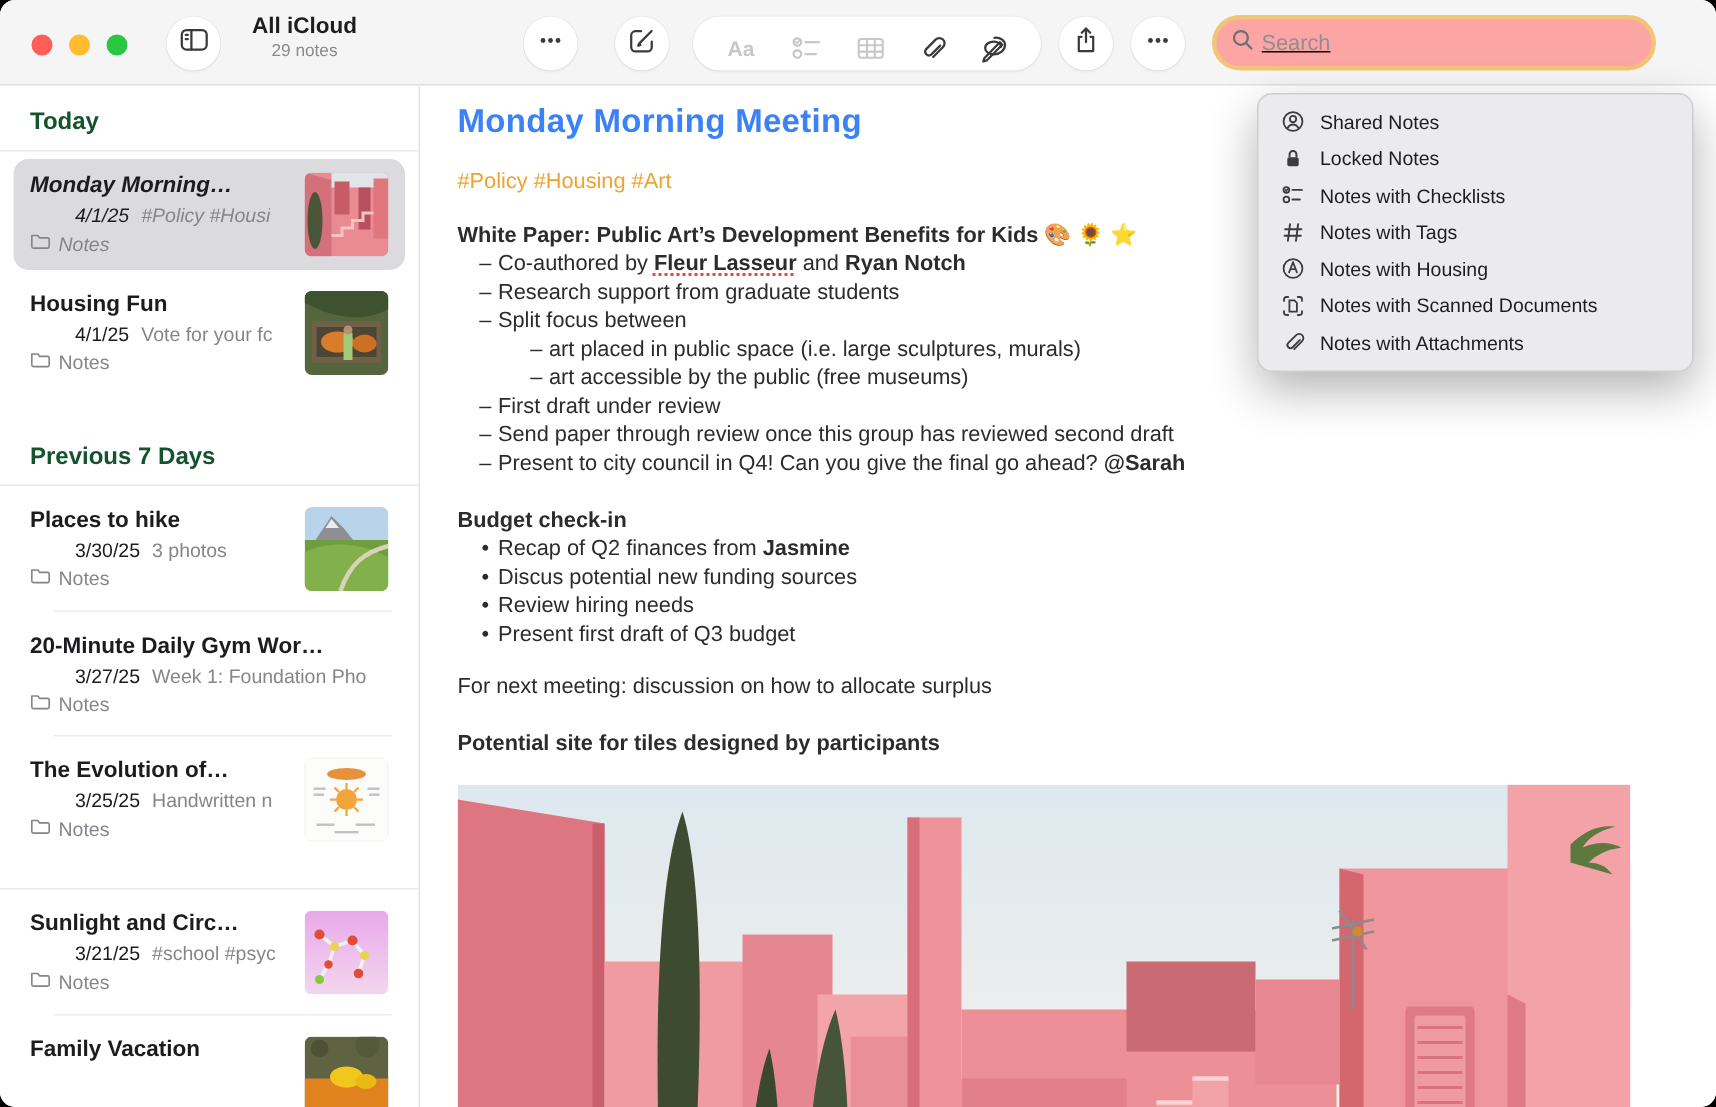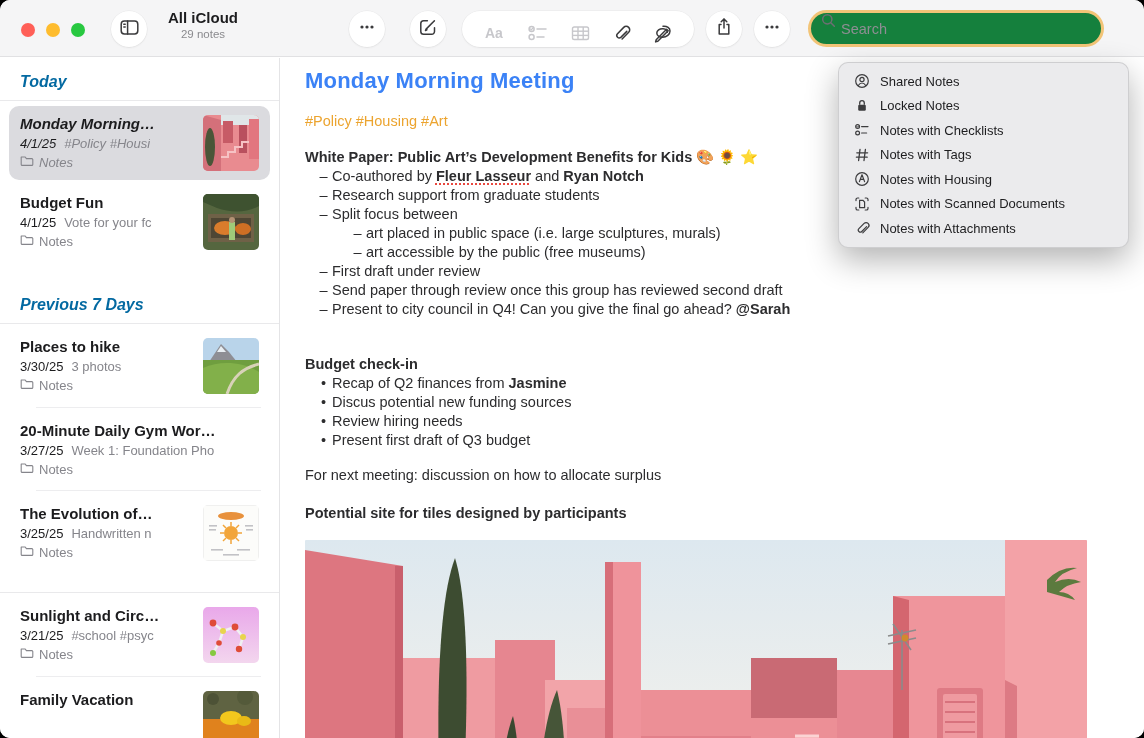--- a/index.html
+++ b/index.html
@@ -10,61 +10,61 @@
 
   
   .titlebar { position:absolute; top:0; left:0; right:0; height:57px; background:#f5f5f6; border-bottom:1px solid #e1e1e3; z-index:30; }
   .traffic { position:absolute; top:23px; left:21px; display:flex; gap:11px; }
   .tl-dot { width:14px; height:14px; border-radius:50%; }
   .tb-btn { position:absolute; top:11px; width:36px; height:36px; border-radius:50%; background:#fff; box-shadow:0 0 0 0.5px rgba(0,0,0,0.06),0 1px 2px rgba(0,0,0,0.06); display:flex; align-items:center; justify-content:center; cursor:default; }
   .tb-pill { position:absolute; top:11px; height:36px; border-radius:18px; background:#fff; box-shadow:0 0 0 0.5px rgba(0,0,0,0.06),0 1px 2px rgba(0,0,0,0.06); display:flex; align-items:flex-end; justify-content:space-evenly; }
   .titlebar-title { position:absolute; top:9px; left:148px; width:110px; text-align:center; }
   .titlebar-title .t1 { font-size:15px; font-weight:bold; color:#1d1d1f; }
   .titlebar-title .t2 { font-size:11.5px; color:#8a8a8e; margin-top:2px; }
-  .search-field { position:absolute; top:10px; left:808px; width:296px; height:37px; background:#15803d; border:3px solid #f2c477; border-radius:19px; display:flex; padding:0 10px; gap:5px; }
+  .search-field { position:absolute; top:10px; left:808px; width:296px; height:37px; background:#fca5a5; border:3px solid #f2c477; border-radius:19px; display:flex; align-items:center; padding:0 10px; gap:5px;text-decoration:underline; }
   .search-field input { border:none; outline:none; flex:1; font-size:14.5px; font-family:inherit; color:#1d1d1f; background:transparent; }
   .search-field input::placeholder { color:#8e8e93; }
 
   
   .search-menu { position:absolute; top:62px; left:838px; width:291px; background:#ebebed; border:1px solid rgba(0,0,0,0.12); border-radius:10px; box-shadow:0 12px 32px rgba(0,0,0,0.3); z-index:40; padding:6px 0; }
   .menu-item { display:flex; align-items:center; gap:10px; height:24.5px; padding:0 14px; cursor:default; }
   .menu-item .mi-icon { width:17px; display:flex; justify-content:center; }
   .menu-item .mi-label { font-size:13px; color:#1d1d1f; }
 
   
   .sidebar { position:absolute; top:58px; left:0; width:280px; bottom:0; background:#fff; border-right:1px solid #e4e4e6; overflow:hidden; z-index:10; }
-  .side-header { font-size:16px; font-weight:bold; color:#0369a1; padding:15px 20px 9px;font-style:italic; }
+  .side-header { font-size:16px; font-weight:bold; color:#14532d; padding:15px 20px 9px; }
   .side-header-divider { height:1px; background:#e9e9eb; }
   .note-row { display:flex; gap:10px; margin:5px 9px 0; padding:9px 11px; border-radius:10px; cursor:default; }
   .note-row.selected { background:#dbdbdf;font-style:italic; }
   .nr-text { flex:1; min-width:0; }
   .nr-title { font-size:15px; font-weight:bold; color:#1c1c1e; white-space:nowrap; overflow:hidden; }
   .nr-line2 { display:flex; gap:8px; font-size:13px; margin-top:4px; white-space:nowrap; overflow:hidden; }
-  .nr-date { color:#1c1c1e; flex-shrink:0; }
+  .nr-date { color:#1c1c1e; flex-shrink:0;margin-left:30px; }
   .nr-preview { color:#85858b; overflow:hidden; }
   .nr-folder { display:flex; gap:5px; font-size:13px; color:#85858b; margin-top:4px; }
   .nr-thumb { width:56px; height:56px; border-radius:5px; overflow:hidden; flex-shrink:0; }
   .nr-thumb svg { display:block; }
   .row-divider { height:1px; background:#ededef; margin:4px 18px 0 36px; }
   .section-gap { height:22px; }
 
   
   .note-area { position:absolute; top:58px; left:281px; right:0; bottom:0; background:#fff; padding:10px 0 0 24px; overflow:hidden; }
   .note-title { font-size:22px; font-weight:bold; color:#3b82f6; letter-spacing:0.2px; }
   .note-tags { margin-top:19px; font-size:14.5px; font-weight:500; color:#eca42f; }
   .nb { font-size:14.5px; color:#2c2c2e; line-height:19px; }
   .wp-head { margin-top:19px; font-weight:bold; }
   .dash-li, .bullet-li { display:flex; }
   .dash-li .mk, .bullet-li .mk { width:17px; flex-shrink:0; text-align:center; }
   .dash-li { padding-left:10px; }
   .dash-li.nested { padding-left:44px; }
   .bullet-li { padding-left:10px; }
   .spellcheck { text-decoration:underline dotted #e8483f; text-decoration-thickness:2px; text-underline-offset:2px; }
   b { font-weight:bold; }
-  .budget-head { margin-top:36px; font-weight:bold; }
+  .budget-head { margin-top:19px; font-weight:bold; }
   .italic-line { margin-top:16px; }
   .site-caption { margin-top:19px; font-weight:bold; }
   .hero { margin-top:17px; width:782px; height:224px; overflow:hidden; border-radius:1px; }
   .hero svg { display:block; }
 </style>
 </head>
 <body>
 
 <div class="window">
 
@@ -293,21 +293,21 @@
           <rect x="36" y="10" width="8" height="28" fill="#b9505e"></rect>
           <rect x="46" y="4" width="10" height="40" fill="#e2767f"></rect>
           <path d="M18 42 h7 v-5 h7 v-5 h7 v-5 h7" stroke="#f6c2c4" stroke-width="2" fill="none"></path>
           <ellipse cx="7" cy="32" rx="5" ry="19" fill="#4a5538"></ellipse>
         </svg>
       </div>
     </div>
 
     <div class="note-row">
       <div class="nr-text">
-        <div class="nr-title">Budget Fun</div>
+        <div class="nr-title">Housing Fun</div>
         <div class="nr-line2">
           <span class="nr-date">4/1/25</span>
           <span class="nr-preview">Vote for your fc</span>
         </div>
         <div class="nr-folder">
           <span>
             <svg width="14" height="12" viewBox="0 0 14 12" fill="none" stroke="#85858b" stroke-width="1.1" stroke-linejoin="round">
               <path d="M1.2 2 h4 l1.2 1.6 h5.4 a1 1 0 0 1 1 1 v4.8 a1 1 0 0 1 -1 1 H2.2 a1 1 0 0 1 -1 -1 z"></path>
             </svg>
           </span>

